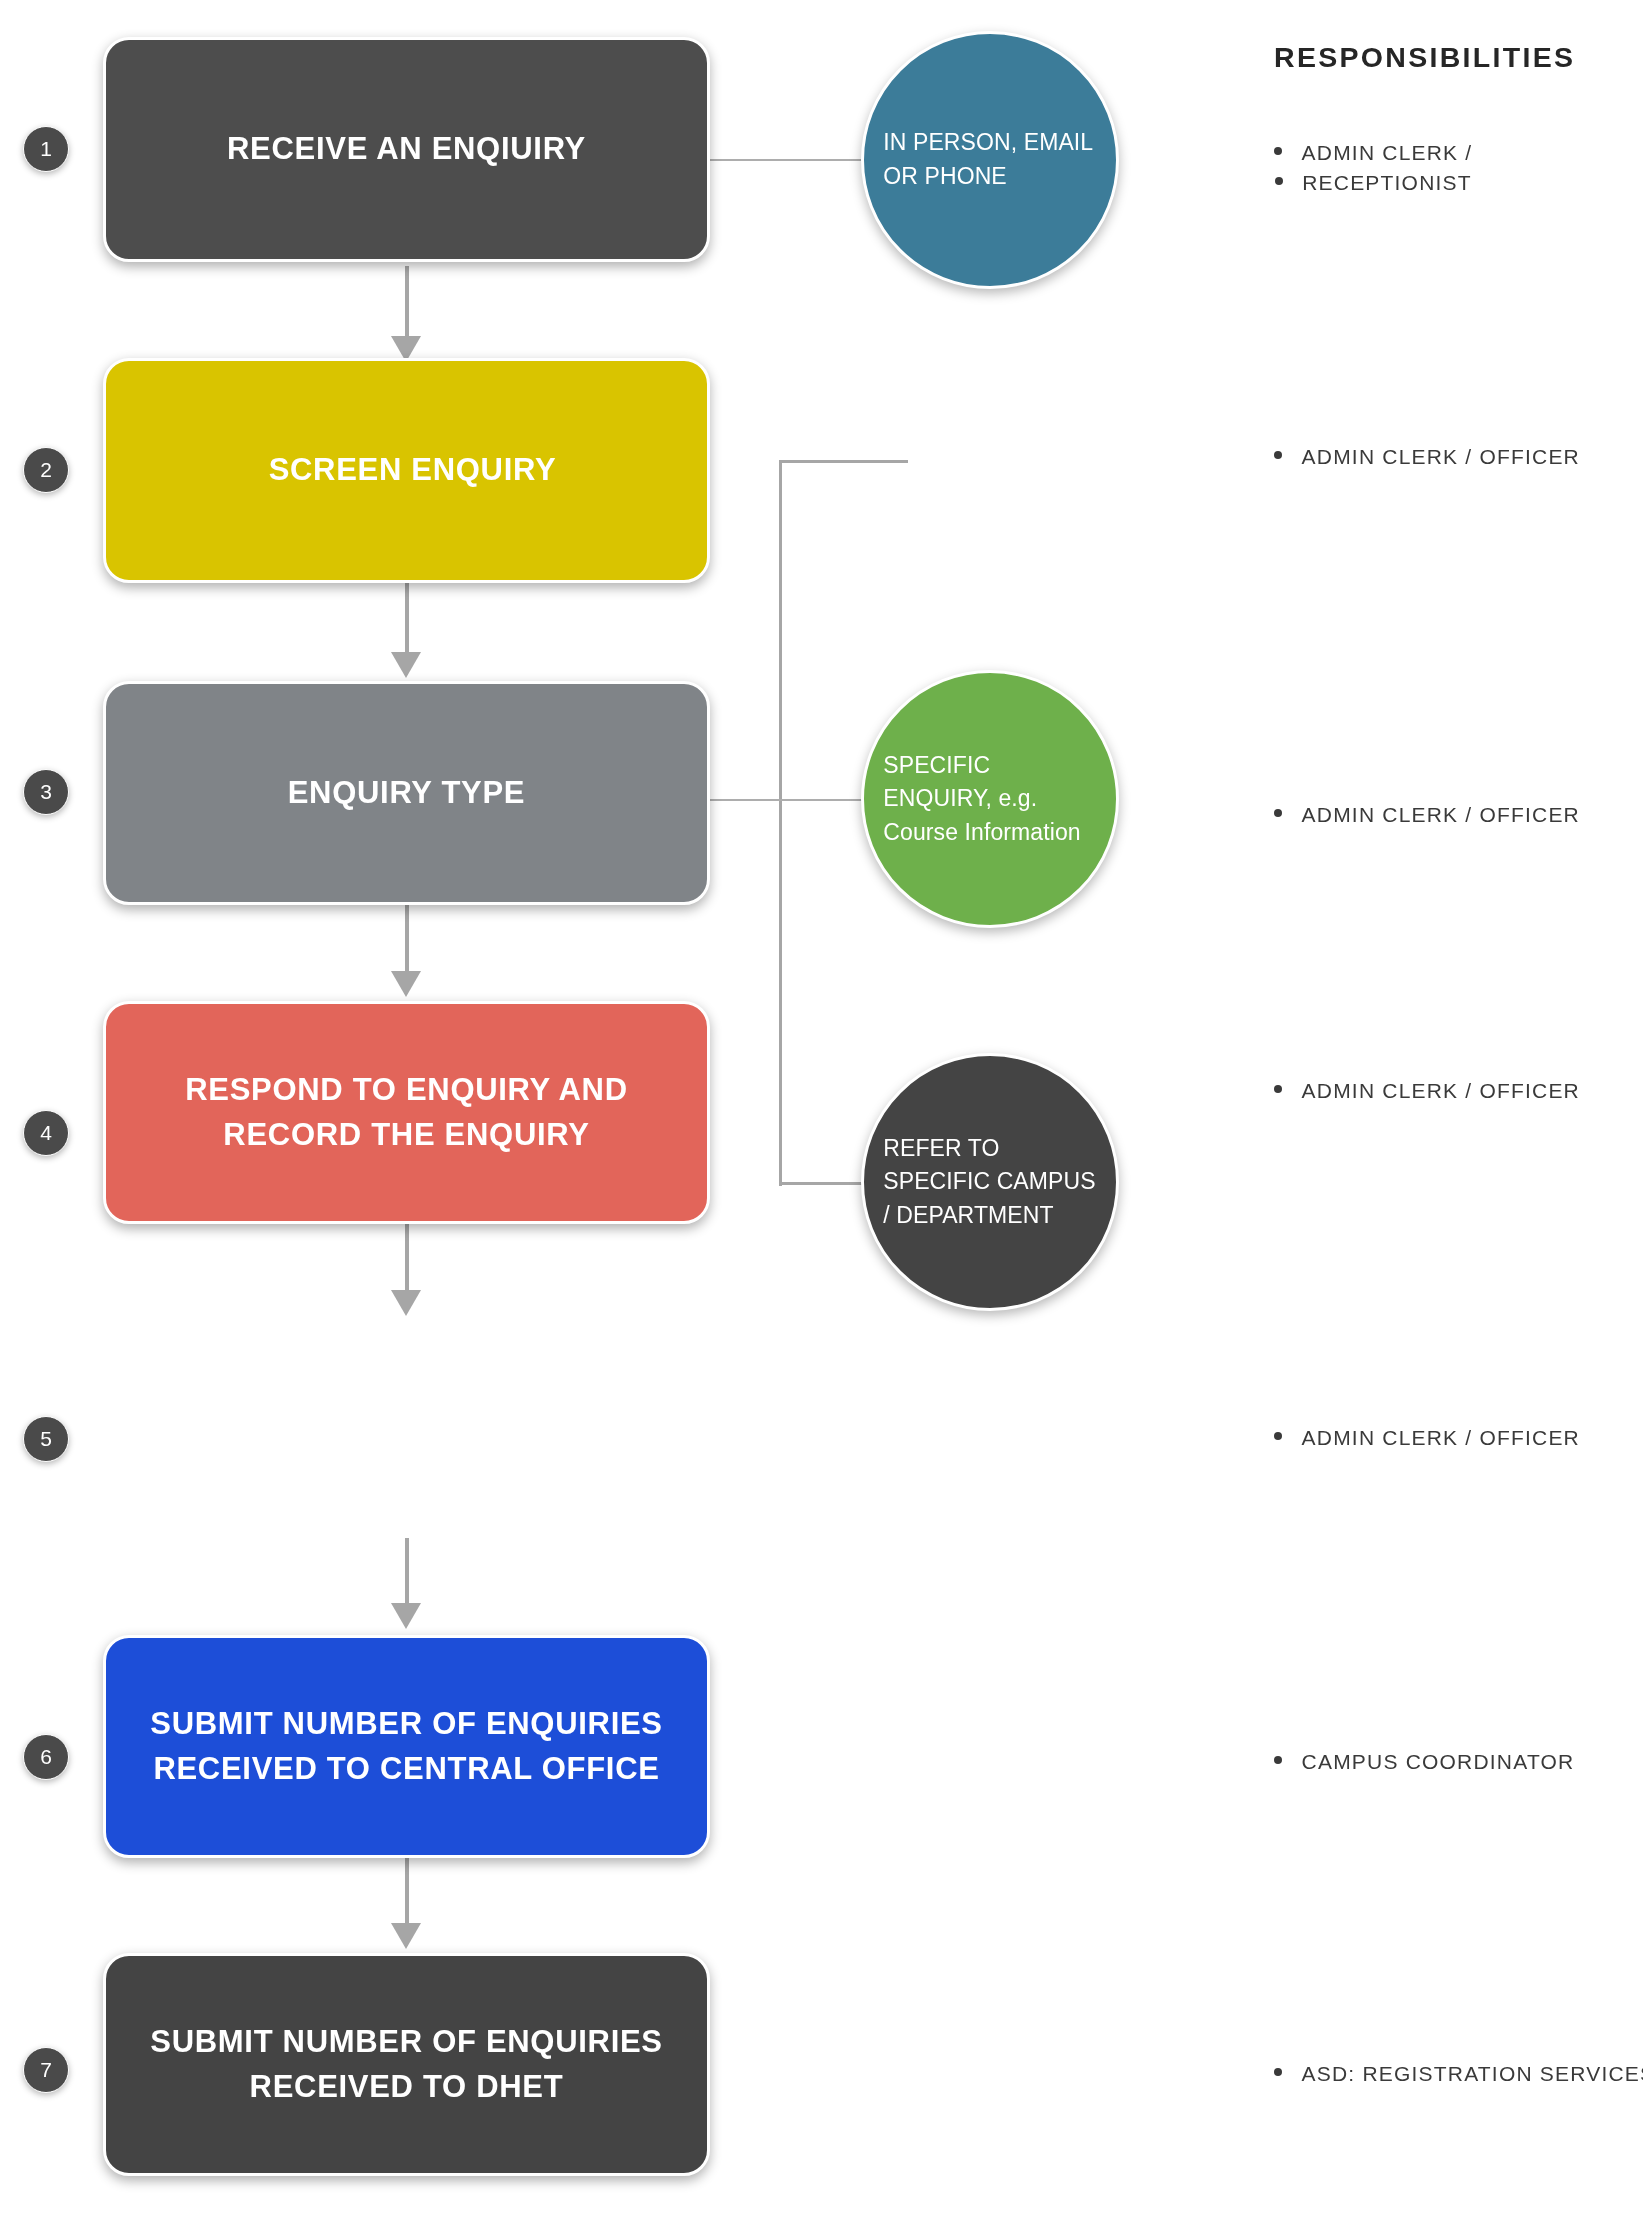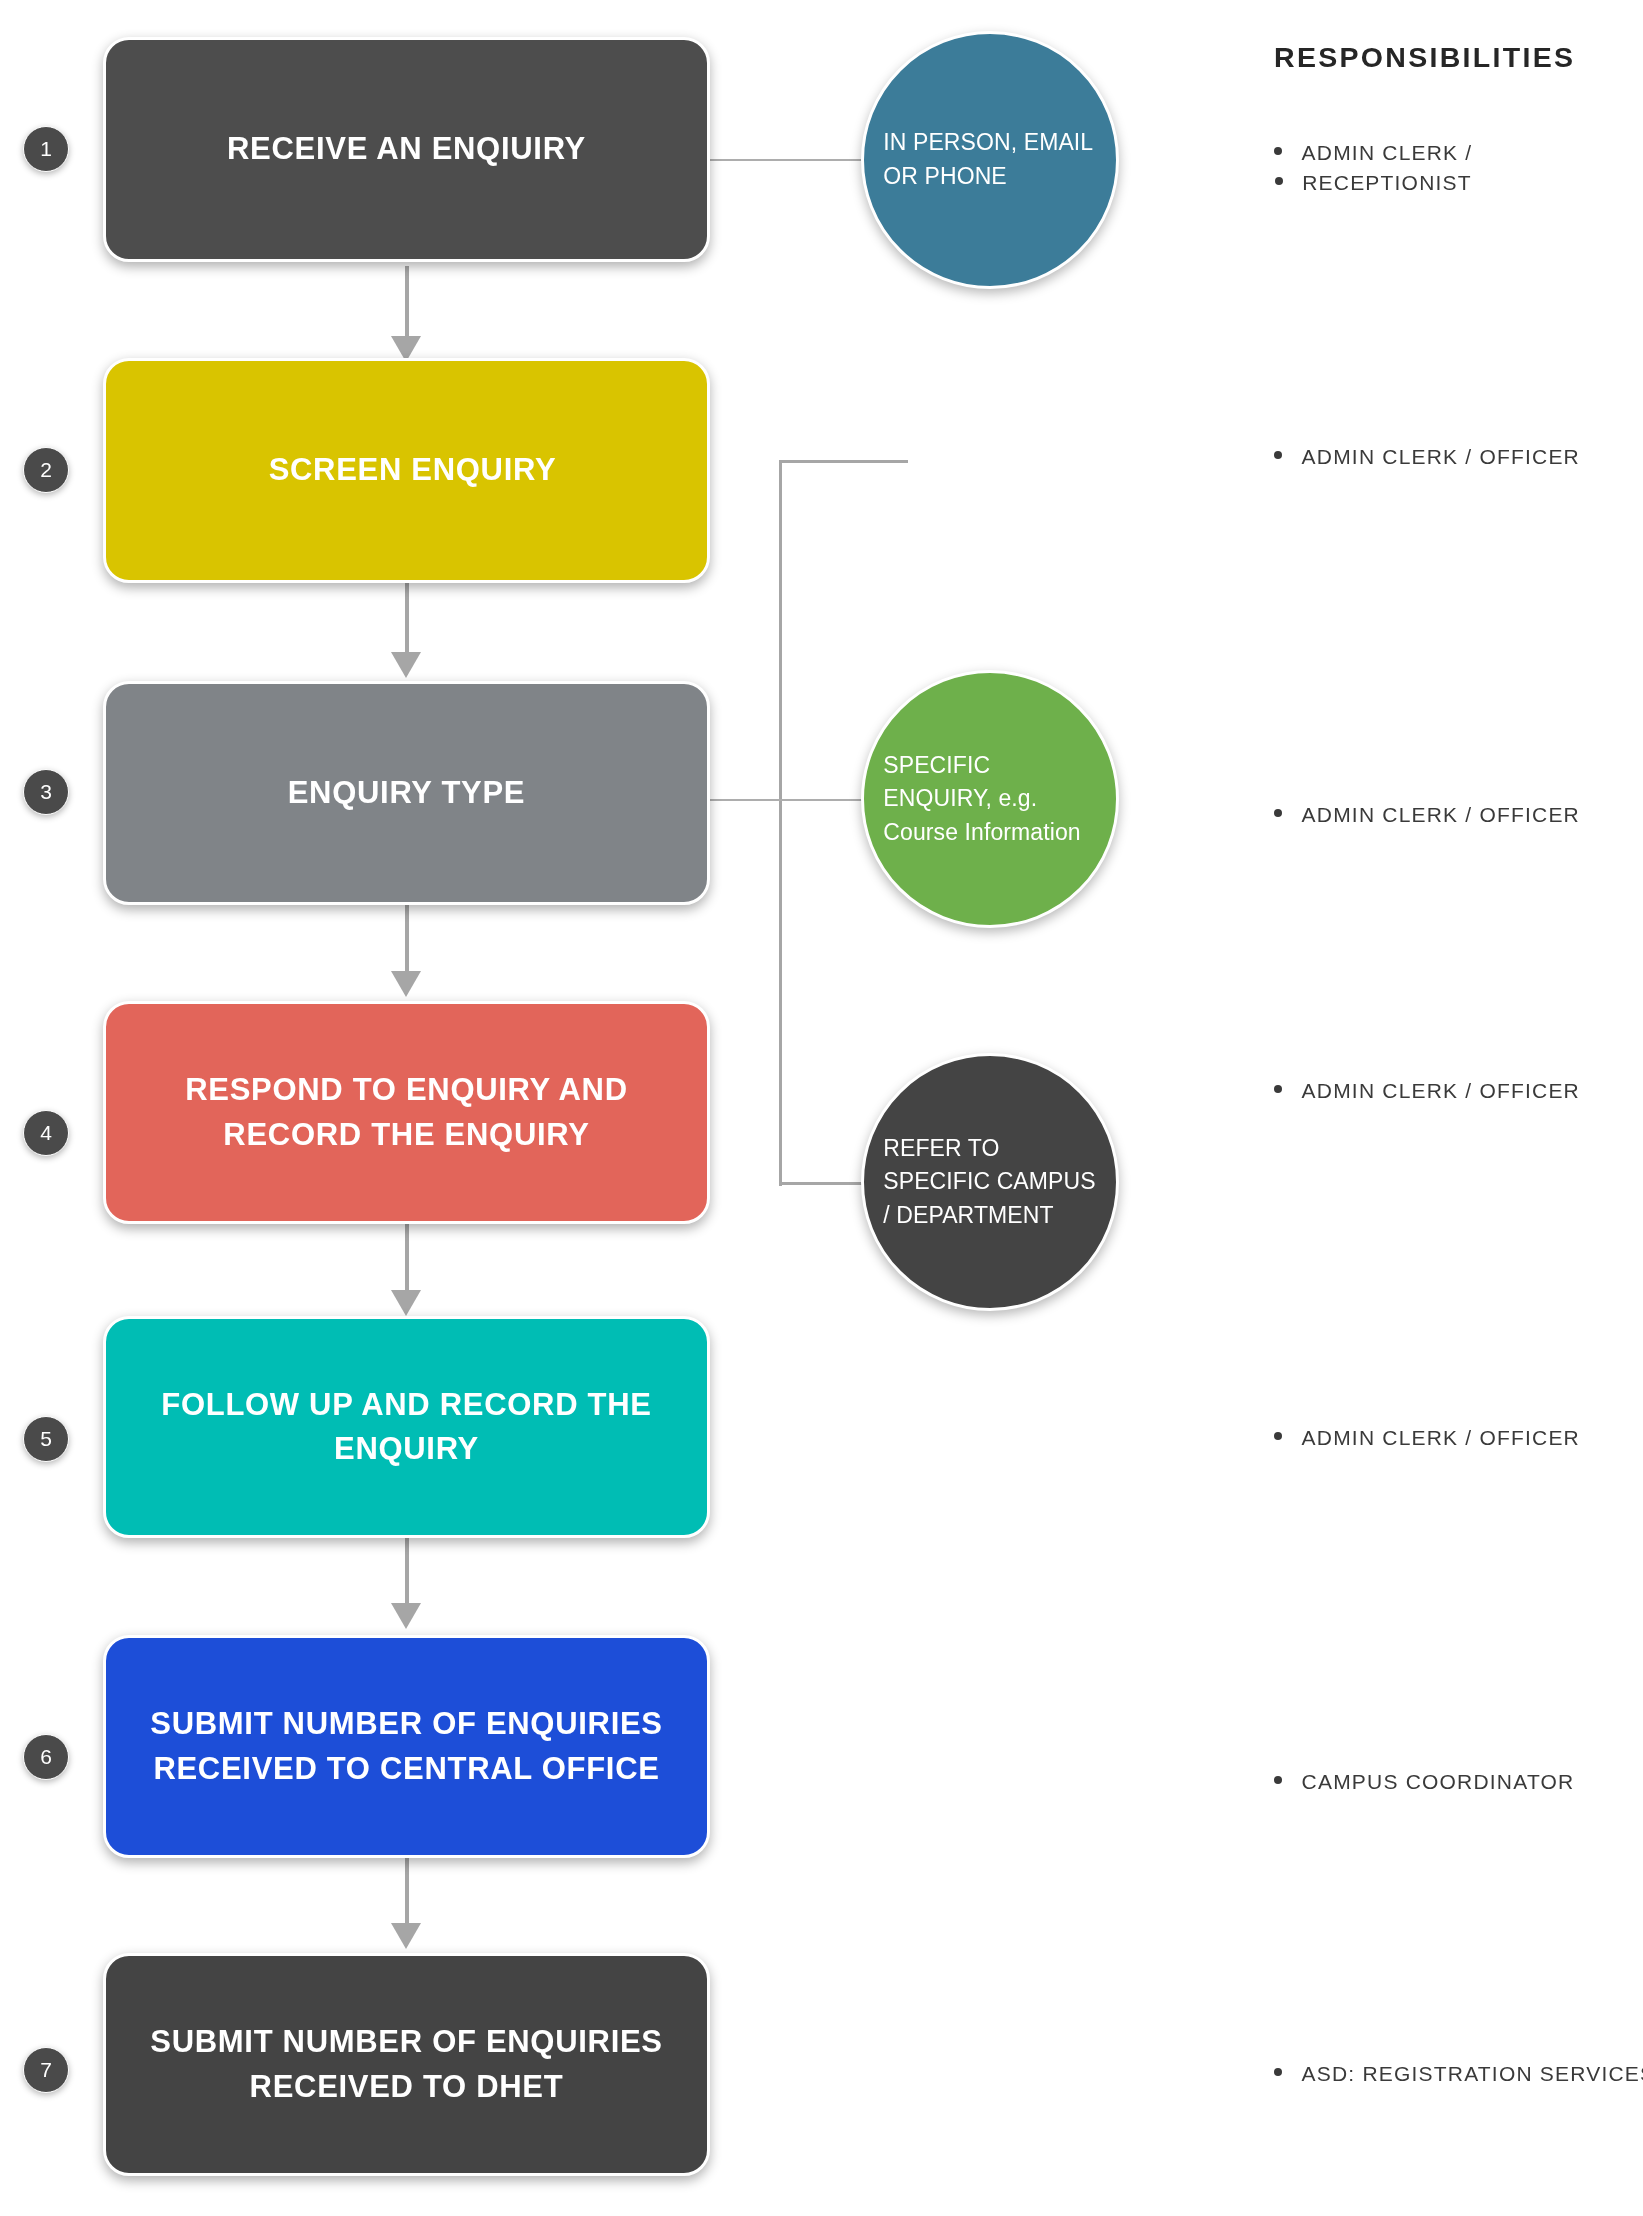--- a/index.html
+++ b/index.html
@@ -139,23 +139,20 @@
     <span>3</span>
   </div>
 
   <div class="pbox" style="top:1001px;height:223px;background:#E2655A;">
     <span class="plabel">RESPOND TO ENQUIRY AND RECORD THE ENQUIRY</span>
   </div>
   <div class="badge" style="left:23px;top:1110px;">
     <span>4</span>
   </div>
 
-  <div class="pbox" style="top:1316px;height:222px;background:#00BDB4;">
-    <span class="plabel">FOLLOW UP AND RECORD THE ENQUIRY</span>
-  </div>
   <div class="badge" style="left:23px;top:1416px;">
     <span>5</span>
   </div>
 
   <div class="pbox" style="top:1635px;height:223px;background:#1d4ed8;">
     <span class="plabel">SUBMIT NUMBER OF ENQUIRIES RECEIVED TO CENTRAL OFFICE</span>
   </div>
   <div class="badge" style="left:23px;top:1734px;">
     <span>6</span>
   </div>
@@ -201,21 +198,21 @@
     </div>
   </div>
 
   <div class="resp-group" style="top:1423px;">
     <div class="resp-item">
       <span class="resp-bullet"></span>
       <span>ADMIN CLERK / OFFICER</span>
     </div>
   </div>
 
-  <div class="resp-group" style="top:1747px;margin-top:20px;">
+  <div class="resp-group" style="top:1747px;">
     <div class="resp-item">
       <span class="resp-bullet"></span>
       <span>CAMPUS COORDINATOR</span>
     </div>
   </div>
 
   <div class="resp-group" style="top:2059px;">
     <div class="resp-item">
       <span class="resp-bullet"></span>
       <span>ASD: REGISTRATION SERVICES</span>

